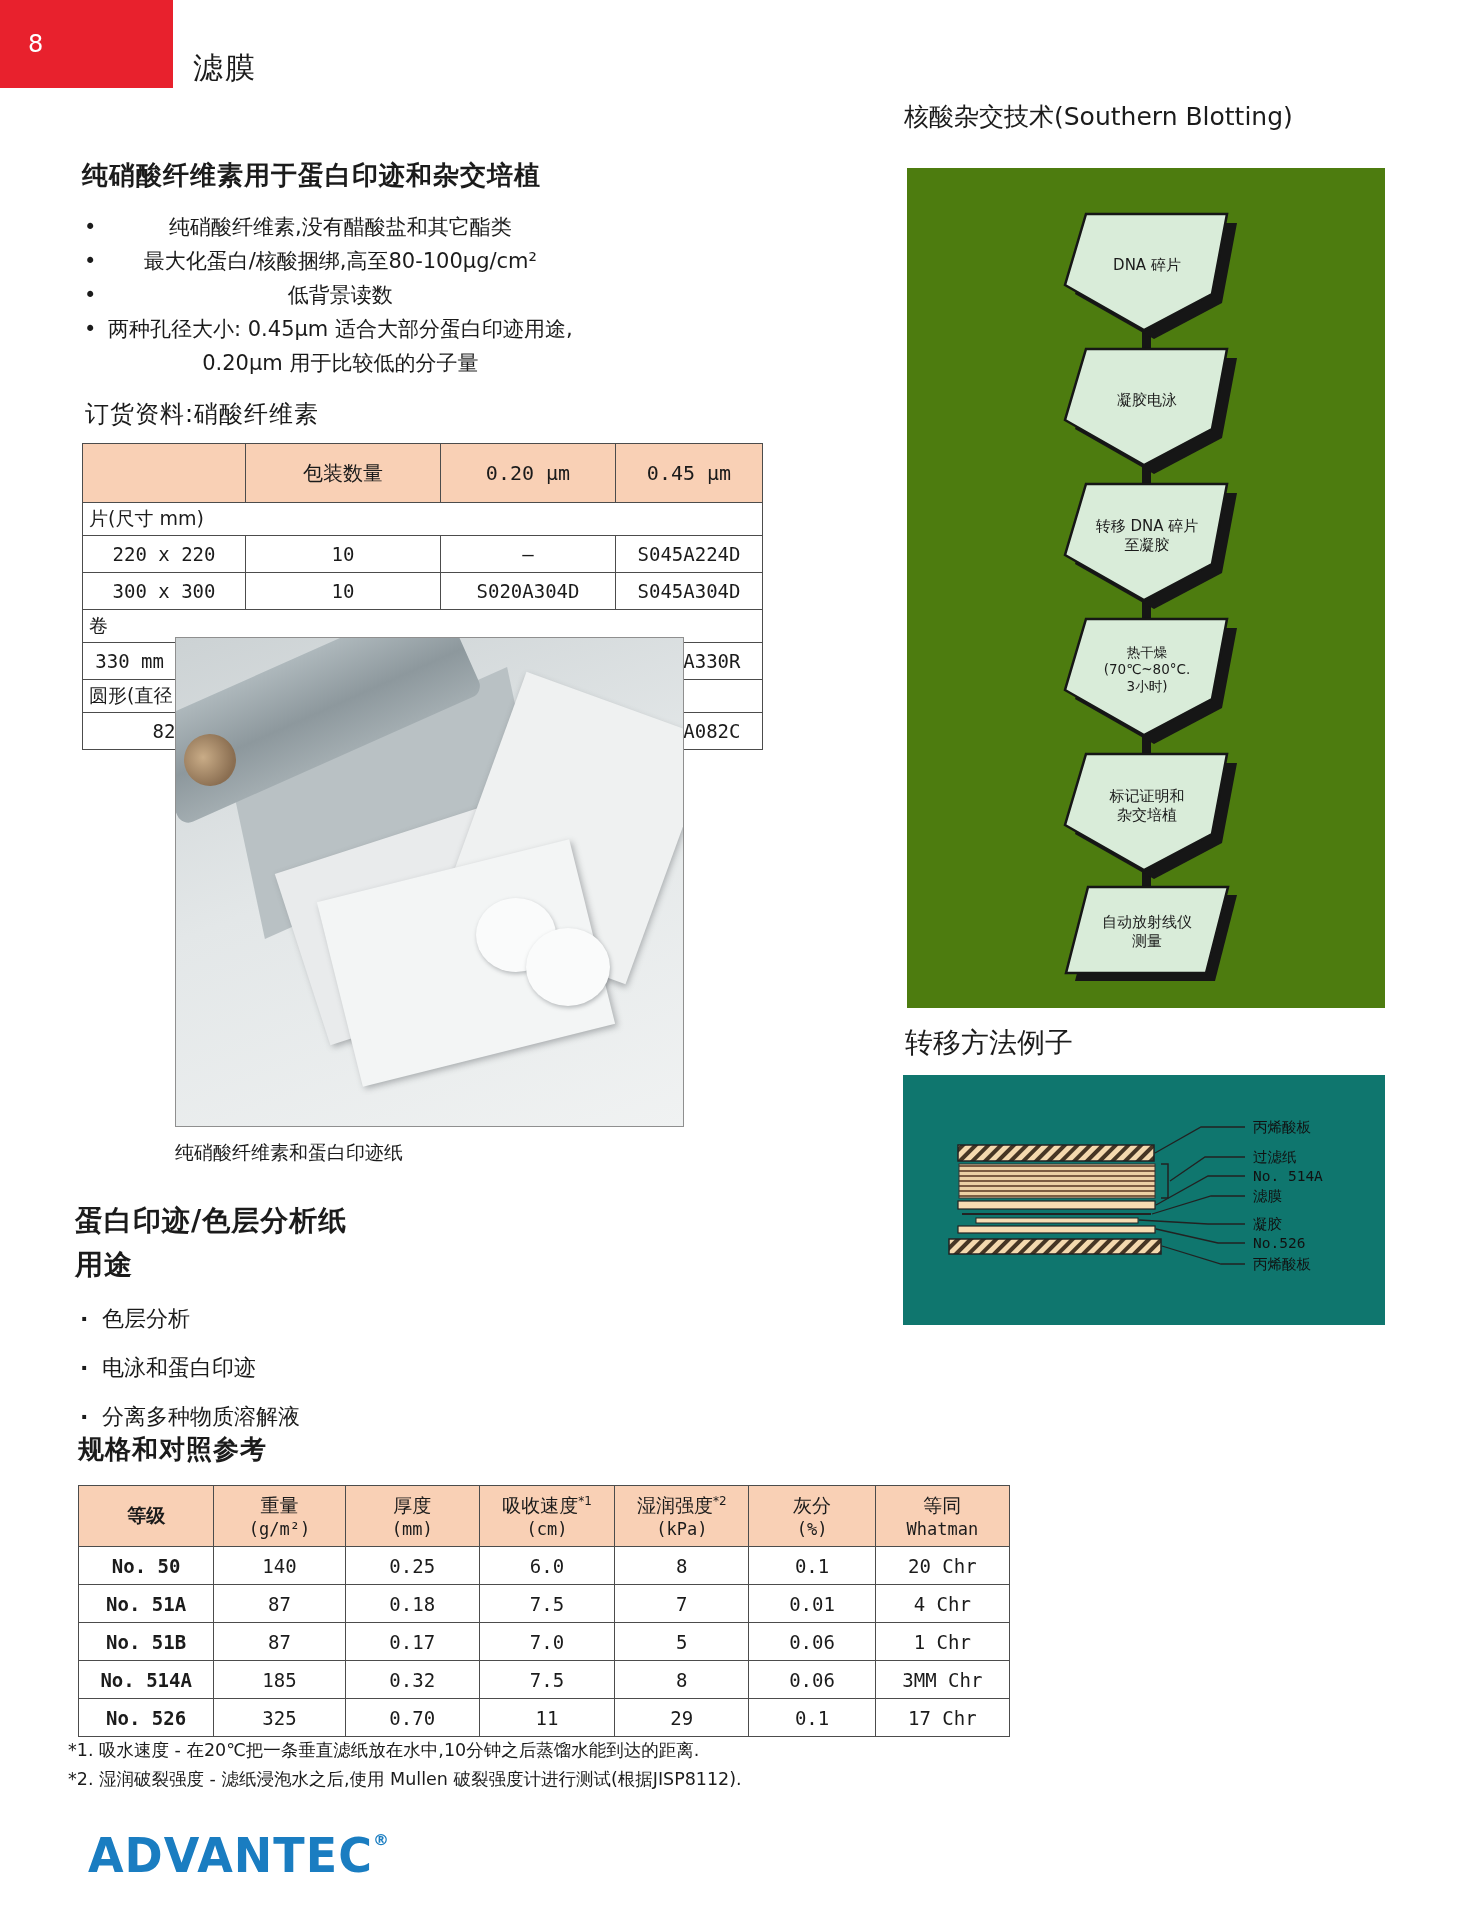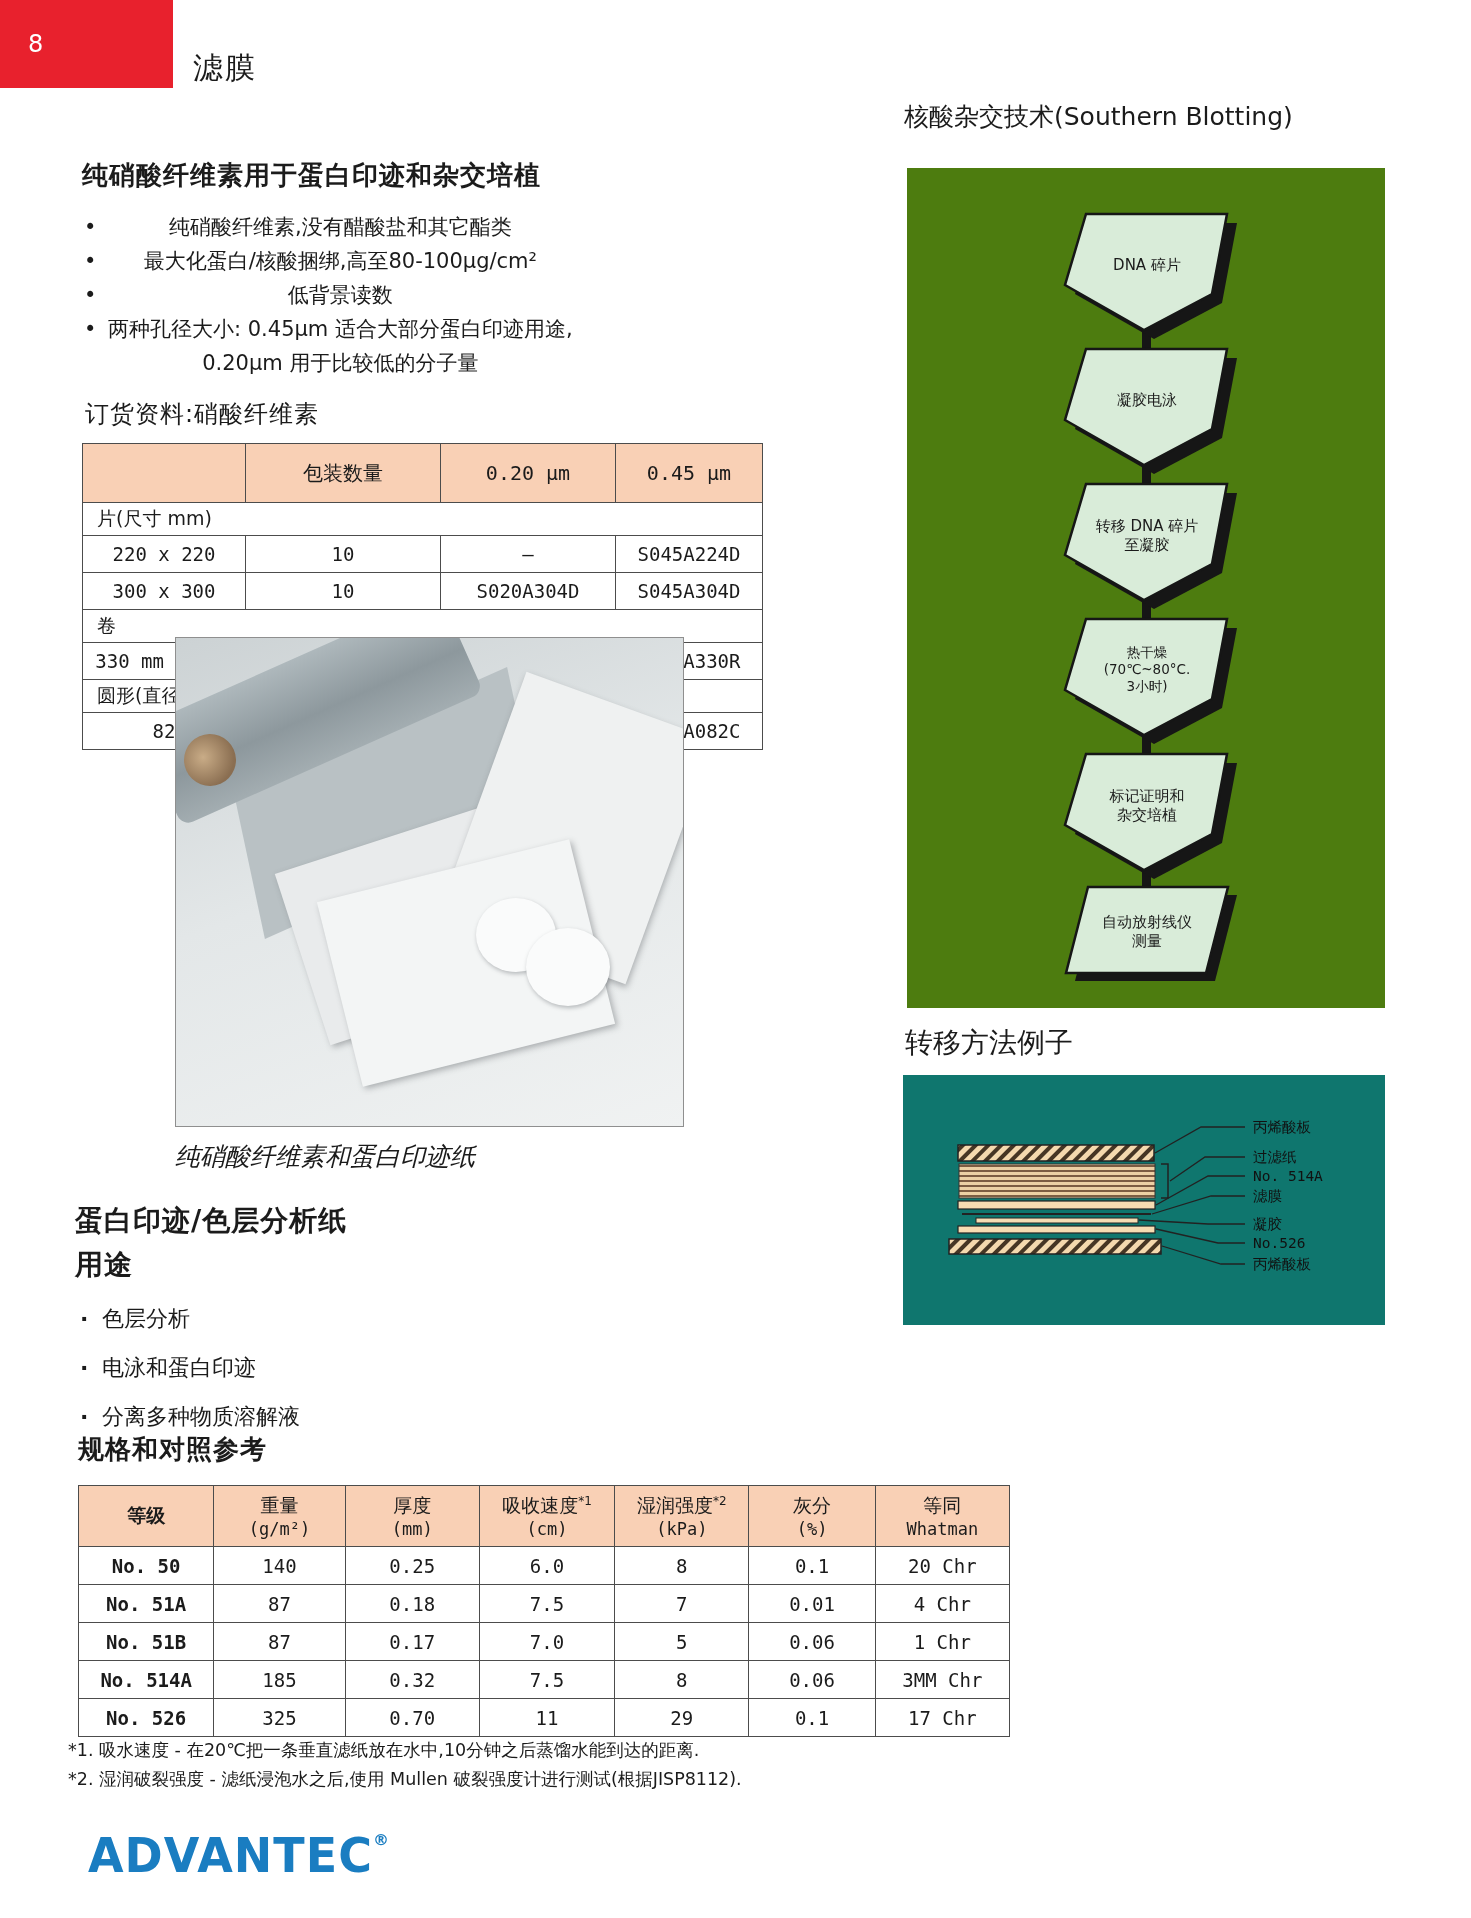--- a/index.html
+++ b/index.html
@@ -20,40 +20,40 @@
   .bullets1 .b::before{content:"•";position:absolute;left:2px;}
   .bullets1 .cont{padding-left:26px;}
 
   .h2-order{left:85px;top:398px;font-size:24px;letter-spacing:1px;}
 
   
   .t1{left:82px;top:443px;border-collapse:collapse;table-layout:fixed;width:680px;
       font-size:19px;}
   .t1 td{border:1.5px solid #4c4c4c;text-align:center;padding:0;}
   .t1 tr.th td{background:#f9d0b5;height:58px;font-size:20px;}
-  .t1 tr.sec td{text-align:left;padding-left:14px;height:32px;}
+  .t1 tr.sec td{text-align:left;padding-left:6px;height:32px;}
   .t1 tr.data td{height:36px;}
 
   
   .photo{left:175px;top:637px;width:507px;height:488px;border:1px solid #8f8f8f;
          background:linear-gradient(160deg,#ccd2d4 0%,#e3e7e8 45%,#f0f2f2 100%);overflow:hidden;}
   .roll{position:absolute;left:-30px;top:18px;width:330px;height:108px;border-radius:12px;
         background:linear-gradient(#aeb8bc,#8d989d 55%,#a3adb1);transform:rotate(-24deg);}
   .rollcore{position:absolute;left:8px;top:96px;width:52px;height:52px;border-radius:50%;
         background:radial-gradient(circle at 40% 40%,#c9ac87,#8a6e51 70%);transform:rotate(-24deg);}
   .unroll{position:absolute;left:60px;top:90px;width:300px;height:150px;background:#b9c1c4;
         transform:rotate(-24deg) skewX(-12deg);}
   .sheet{position:absolute;background:#f3f5f5;box-shadow:2px 3px 6px rgba(90,95,100,.45);}
   .s1{left:120px;top:190px;width:270px;height:180px;transform:rotate(-18deg);background:#e9ebec;}
   .s2{left:160px;top:230px;width:260px;height:190px;transform:rotate(-14deg);}
   .s3{left:300px;top:60px;width:200px;height:260px;transform:rotate(20deg);background:#eff1f1;}
   .disc{position:absolute;border-radius:50%;background:#fafbfb;box-shadow:1px 2px 4px rgba(90,95,100,.4);}
   .d1{left:300px;top:260px;width:80px;height:74px;}
   .d2{left:350px;top:290px;width:84px;height:78px;}
-  .caption{left:175px;top:1140px;font-size:25px;font-style:italic;}
+  .caption{left:175px;top:1140px;font-size:19px;}
 
   
   .h2a{left:75px;top:1202px;font-size:28px;font-weight:bold;letter-spacing:1px;}
   .h2b{left:75px;top:1246px;font-size:28px;font-weight:bold;letter-spacing:1px;}
   .bullets2{left:78px;top:1288px;font-size:22px;line-height:36px;}
   .bullets2 .b{position:relative;padding-left:24px;margin-top:13px;}
   .bullets2 .b::before{content:"·";position:absolute;left:2px;font-weight:bold;}
 
   
   .h2-spec{left:78px;top:1432px;font-size:26px;font-weight:bold;letter-spacing:1px;}

